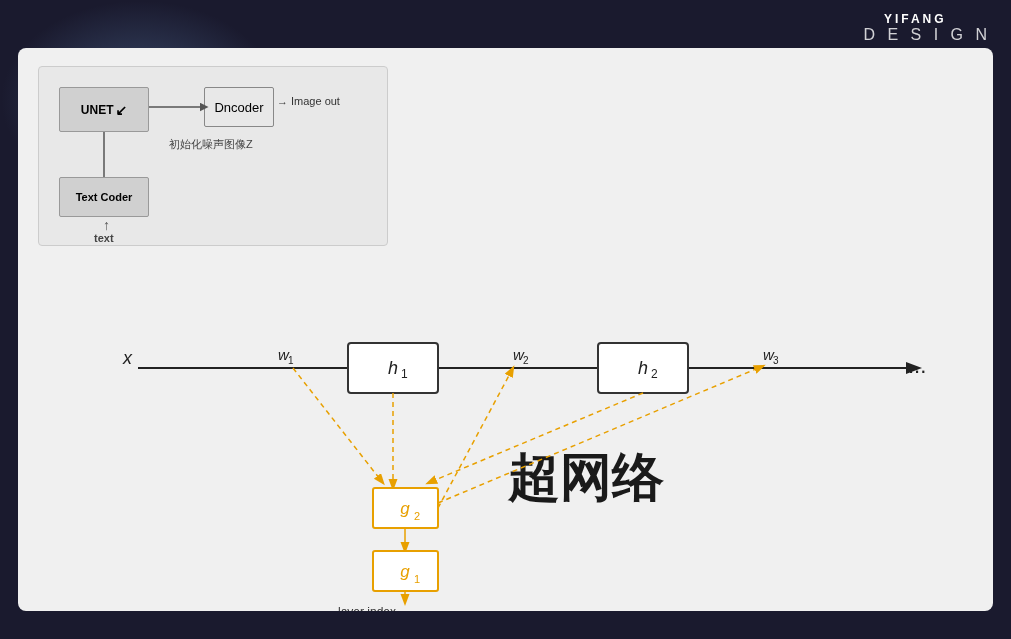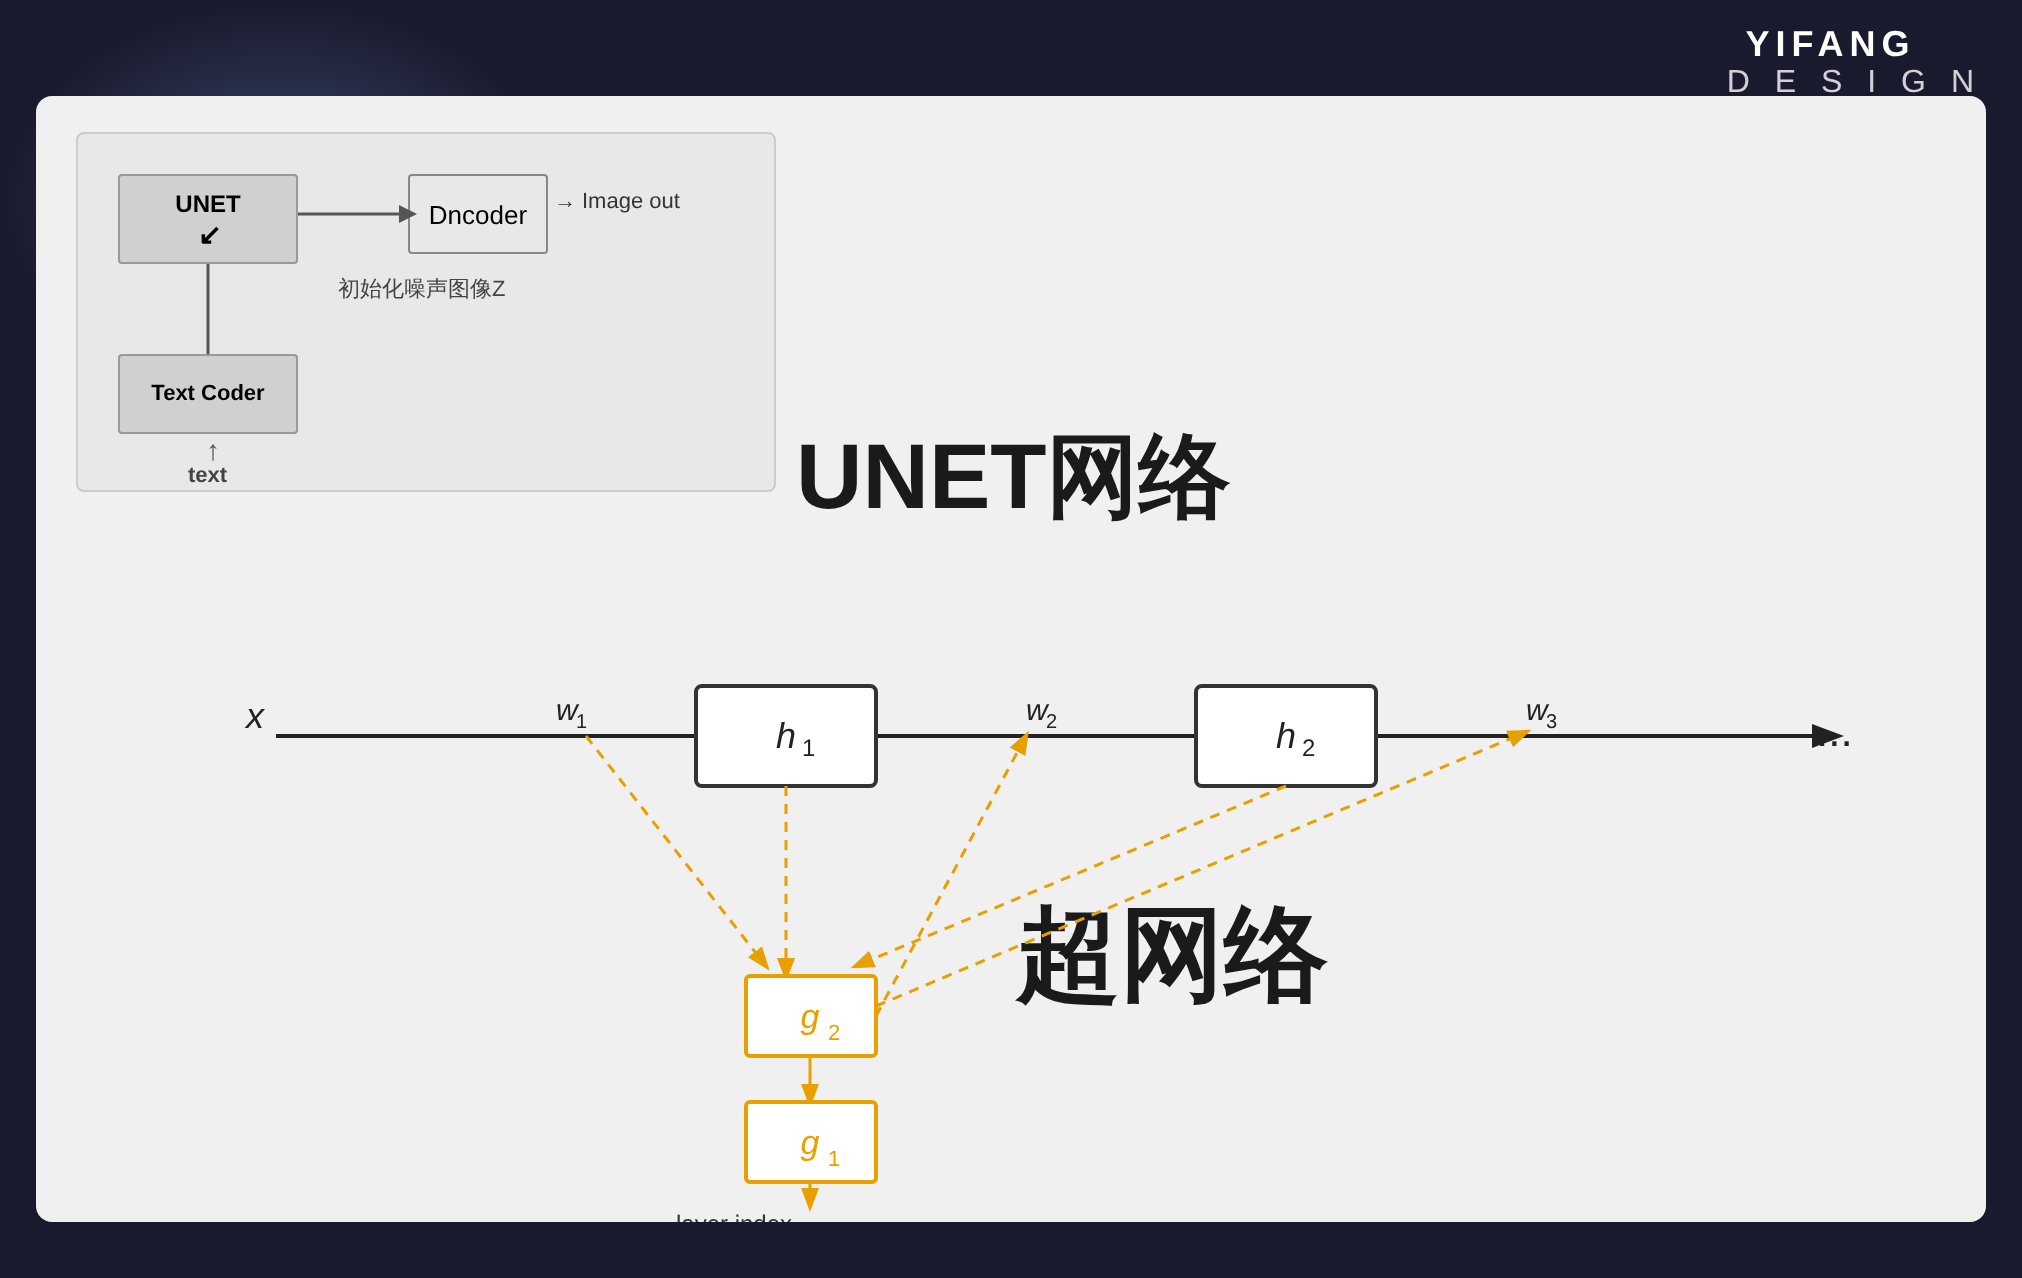--- a/index.html
+++ b/index.html
@@ -23,21 +23,21 @@
     }
 
     
     .brand {
       position: absolute;
       top: 12px; right: 20px;
       text-align: center;
       color: white;
     }
     .brand-title {
-      font-size: 18px;
+      font-size: 12px;
       font-weight: bold;
       letter-spacing: 3px;
     }
     .brand-sub {
       font-size: 16px;
       letter-spacing: 4px;
       opacity: 0.8;
       padding-left: 24px;
     }
 
@@ -81,21 +81,20 @@
       width: 90px;
       height: 45px;
       background: #d0d0d0;
       border: 1.5px solid #999;
       display: flex;
       align-items: center;
       justify-content: center;
       font-size: 12px;
       font-weight: bold;
       border-radius: 2px;
-      flex-direction: column;
     }
 
     
     .dncoder-box {
       position: absolute;
       top: 10px;
       left: 155px;
       width: 70px;
       height: 40px;
       background: transparent;
@@ -240,21 +239,20 @@
 
         <defs>
           <marker id="arrowhead-small" markerWidth="6" markerHeight="6" refX="3" refY="3" orient="auto">
             <path d="M0,0 L0,6 L6,3 z" fill="#555"></path>
           </marker>
         </defs>
       </svg>
     </div>
   </div>
 
-  <div class="unet-title">UNET网络</div>
 
   <div class="hyper-title">超网络</div>
 
   <svg class="network-svg" viewBox="0 0 850 340">
     <defs>
       <marker id="arrowBlack" markerWidth="8" markerHeight="8" refX="6" refY="3" orient="auto">
         <path d="M0,0 L0,6 L8,3 z" fill="#222"></path>
       </marker>
       <marker id="arrowOrange" markerWidth="8" markerHeight="8" refX="6" refY="3" orient="auto">
         <path d="M0,0 L0,6 L8,3 z" fill="#e8a000"></path>

